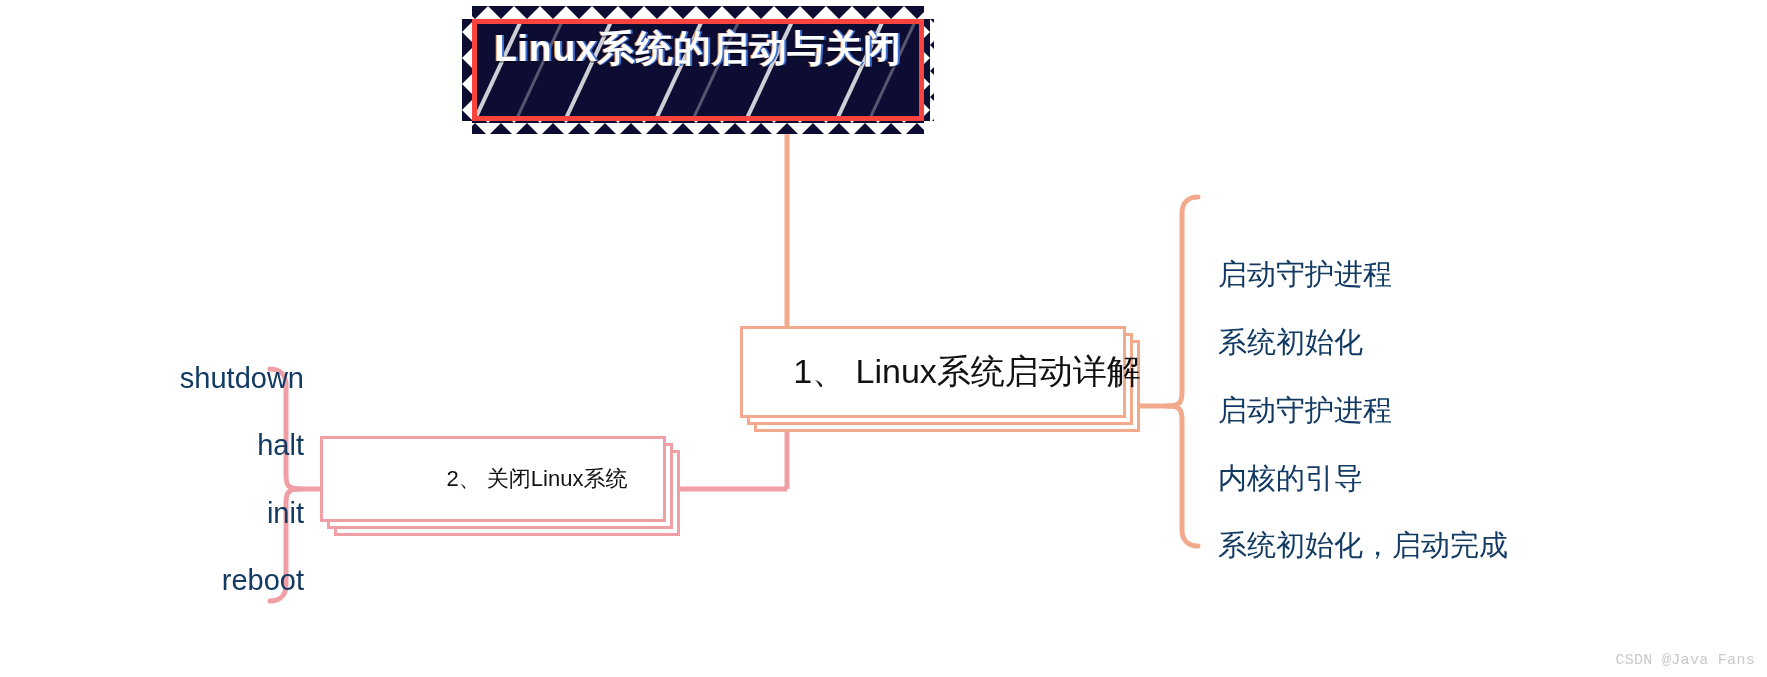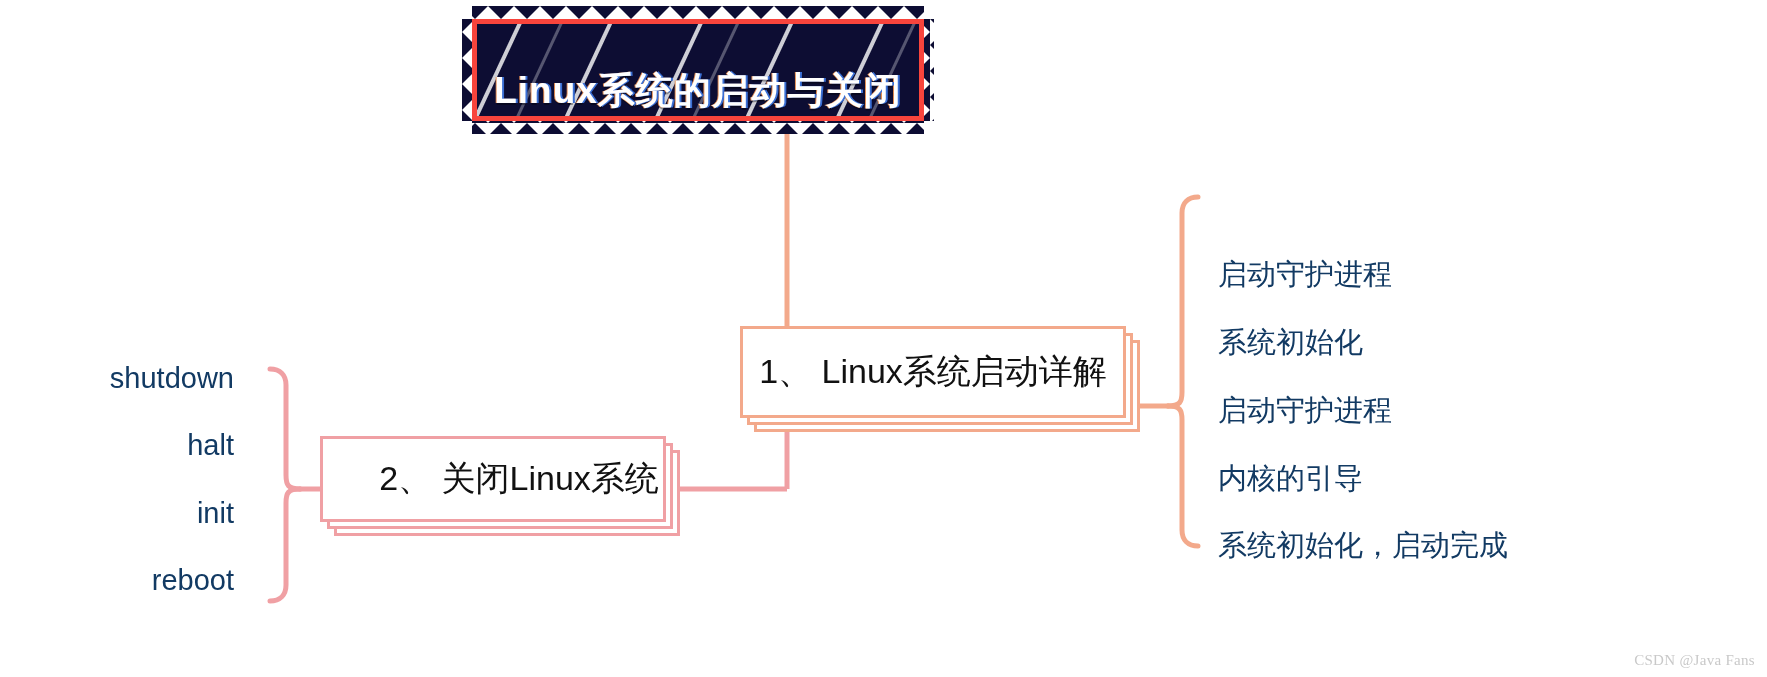--- a/index.html
+++ b/index.html
@@ -33,21 +33,21 @@
         rgba(255,255,255,0) 41px,
         rgba(255,255,255,0) 82px),
       repeating-linear-gradient(115deg,
         rgba(255,255,255,0) 0px,
         rgba(255,255,255,0) 74px,
         rgba(255,255,255,.30) 75px,
         rgba(255,255,255,.30) 77px,
         rgba(255,255,255,0) 78px,
         rgba(255,255,255,0) 160px),
       #0d0d33;
-    display:flex;align-items:flex-end;justify-content:center;
+    display:flex;align-items:flex-start;justify-content:center;
     overflow:hidden;
   }
   .root-title{
     color:#ffffff;
     font-size:37px;
     font-weight:bold;
     letter-spacing:1px;
     white-space:nowrap;
     text-shadow:
       2px 0 0 #3b6fd4,
@@ -69,42 +69,42 @@
   .card .label{
     position:absolute;left:0;top:0;
     display:flex;align-items:center;justify-content:center;
     color:#111111;
     white-space:nowrap;
     font-family:"Liberation Sans","DejaVu Sans",sans-serif;
   }
 
   #node1{left:740px;top:326px;width:400px;height:106px;}
   #node1 .layer{width:386px;height:92px;border:3px solid #f3a98b;}
-  #node1 .label{width:386px;height:92px;font-size:34px;}
+  #node1 .label{width:386px;height:92px;font-size:34px;padding-left:34px;}
 
   #node2{left:320px;top:436px;width:360px;height:100px;}
   #node2 .layer{width:346px;height:86px;border:3px solid #f0a0a4;}
-  #node2 .label{width:398px;height:86px;font-size:34px;}
+  #node2 .label{width:398px;height:86px;font-size:22px;margin-left:18px;}
 
   
   .leaf{
     position:absolute;
     color:#123a63;
     font-size:29px;
     white-space:nowrap;
     font-family:"Liberation Sans","DejaVu Sans",sans-serif;
   }
   .leaf-right{left:1218px;}
-  .leaf-left{right:1533px;text-align:left;}
+  .leaf-left{right:1463px;text-align:left;}
 
   
   #watermark{
     position:absolute;right:12px;bottom:8px;
     color:#c9c9c9;font-size:15px;
-    font-family:Liberation Serif, serif;
+    font-family:Liberation Mono, monospace;
     letter-spacing:.3px;
   }
 </style>
 </head>
 <body>
 
 <div id="stage">
 
   <svg id="wires" viewBox="0 0 1767 677" xmlns="http://www.w3.org/2000/svg">
 

